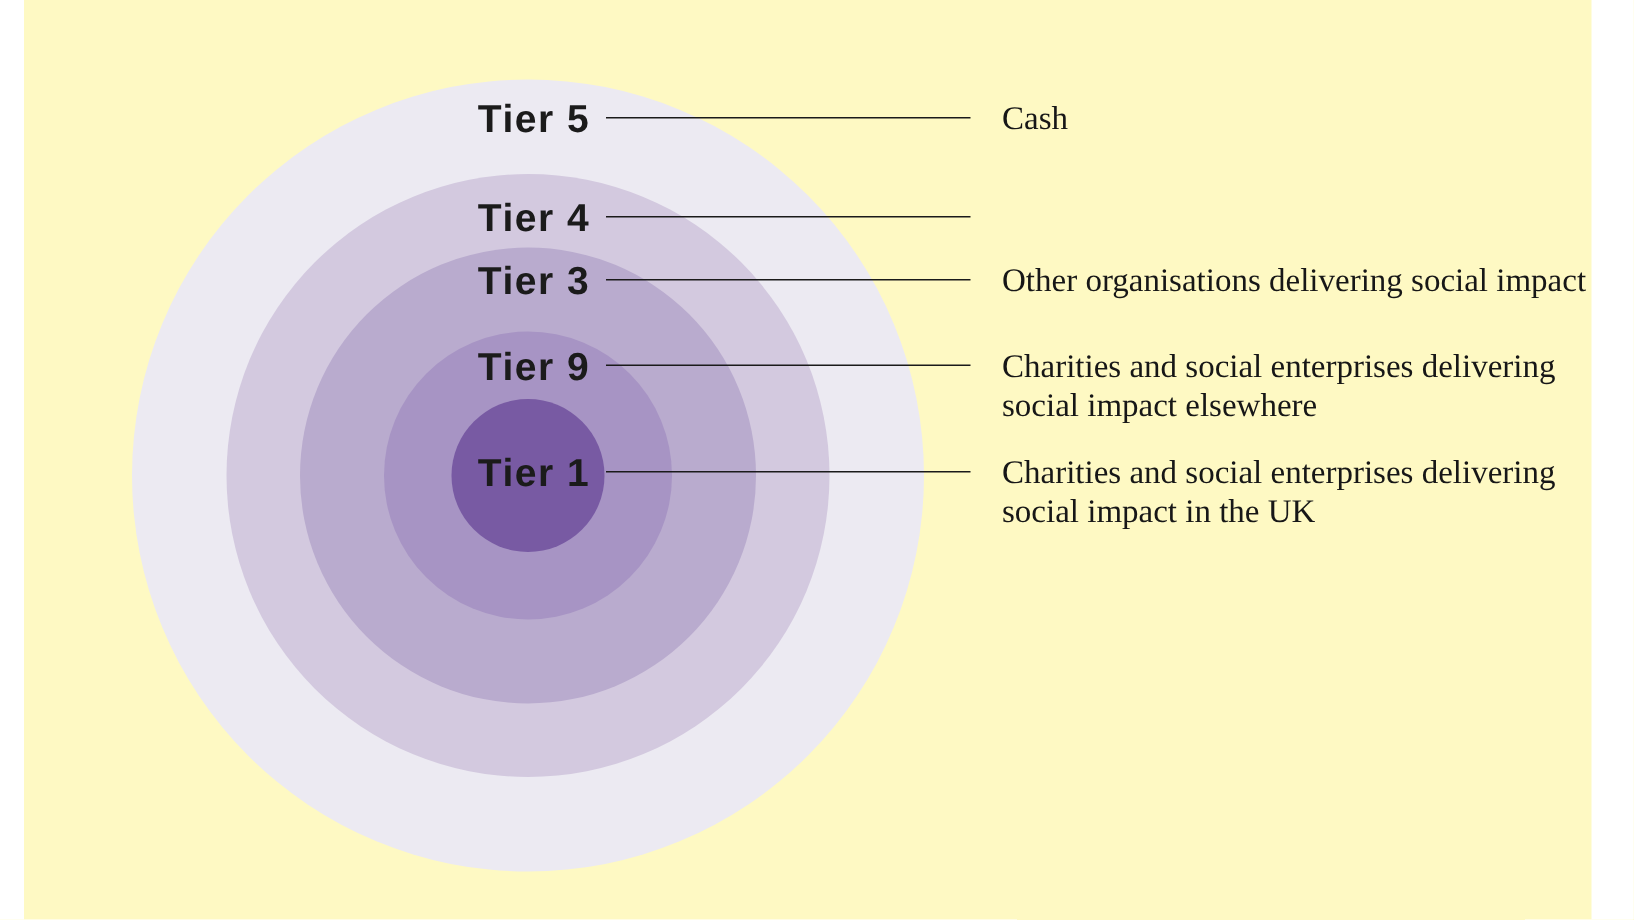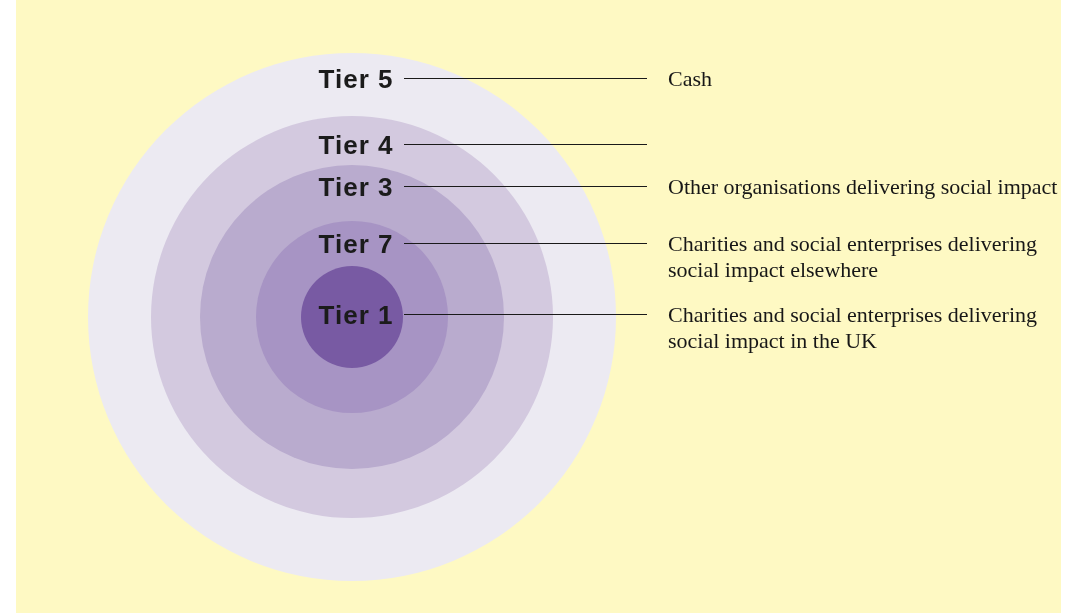--- a/index.html
+++ b/index.html
@@ -94,21 +94,21 @@
     <div class="connector-line"></div>
   </div>
 
   <div class="tier-row row-t3">
     <span class="tier-label">Tier 3</span>
     <div class="connector-line"></div>
     <div class="tier-desc">Other organisations delivering social impact</div>
   </div>
 
   <div class="tier-row row-t2">
-    <span class="tier-label">Tier 7</span>
+    <span class="tier-label">Tier 9</span>
     <div class="connector-line"></div>
     <div class="tier-desc">Charities and social enterprises delivering
 social impact elsewhere</div>
   </div>
 
   <div class="tier-row row-t1">
     <span class="tier-label">Tier 1</span>
     <div class="connector-line"></div>
     <div class="tier-desc">Charities and social enterprises delivering
 social impact in the UK</div>

